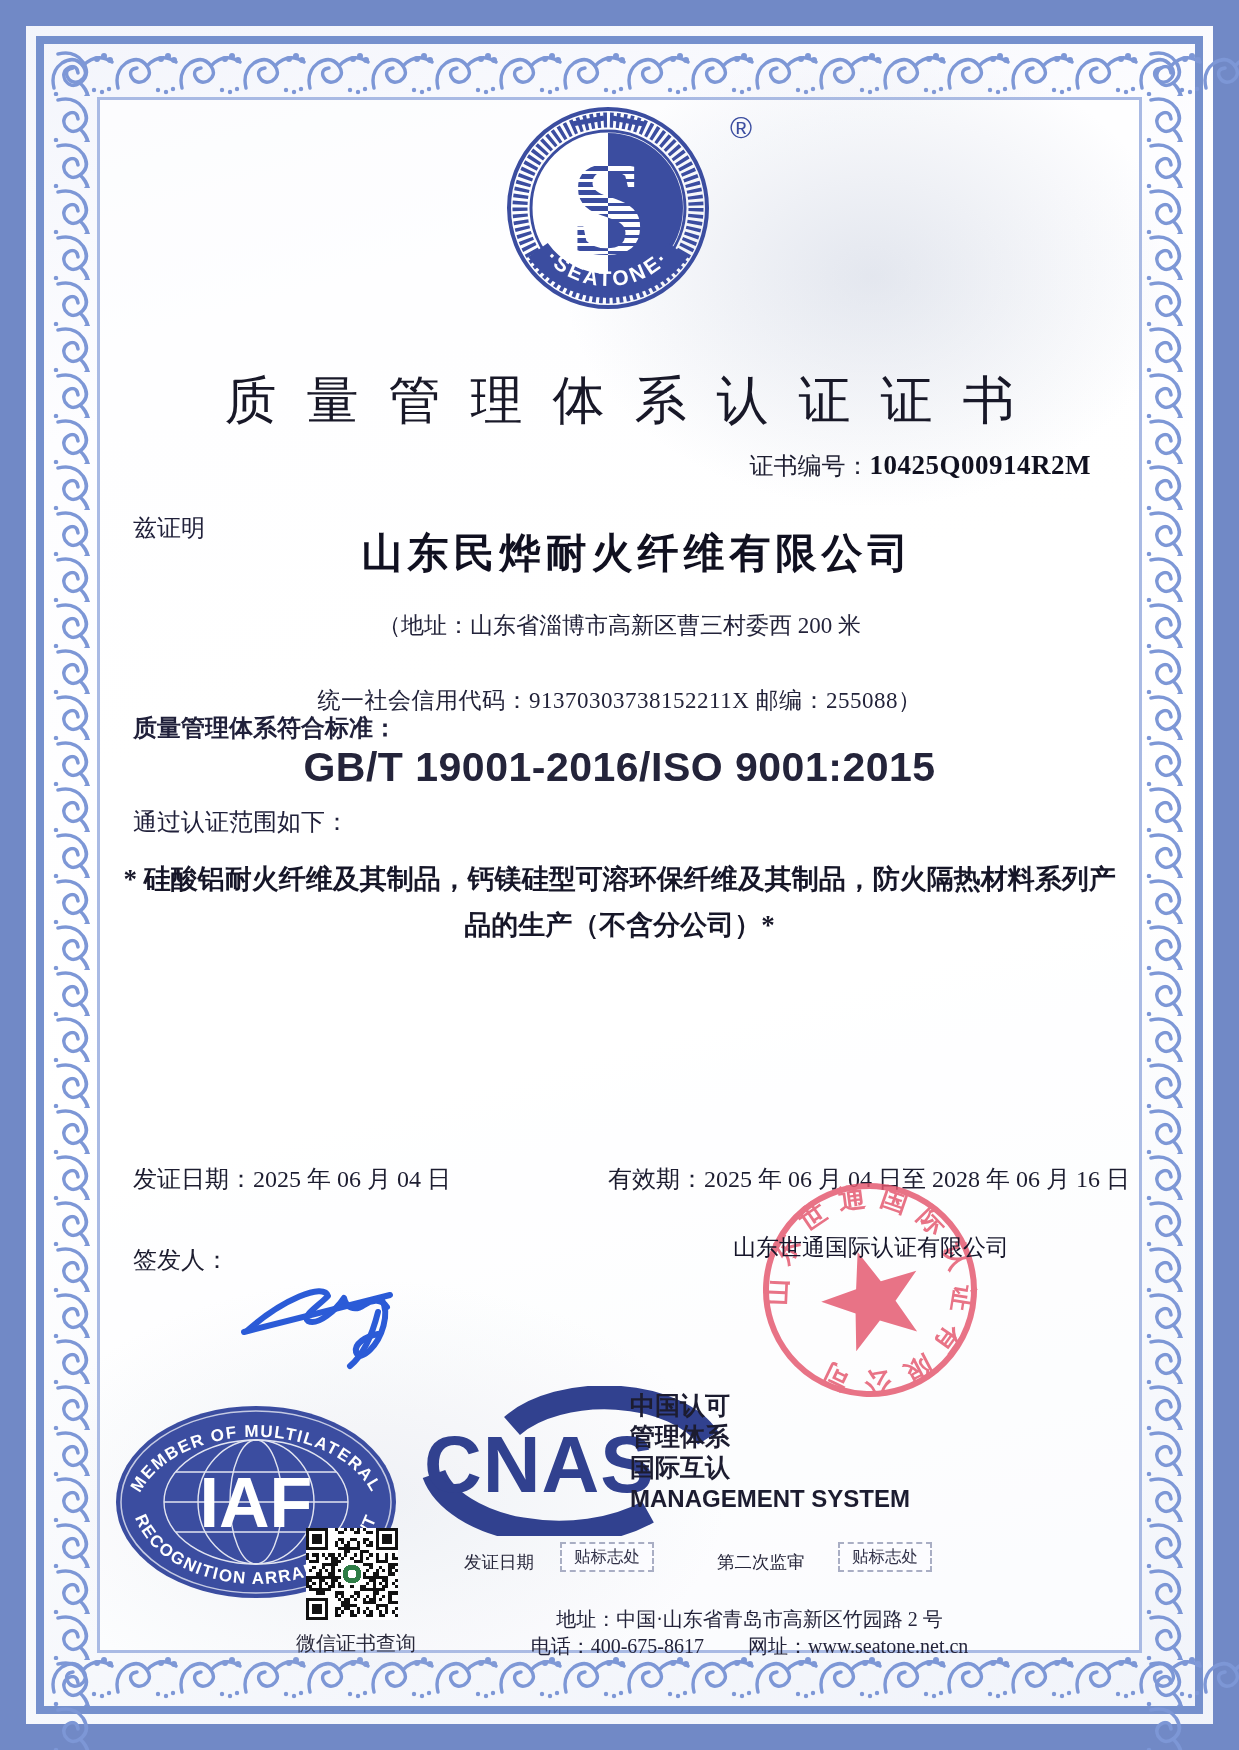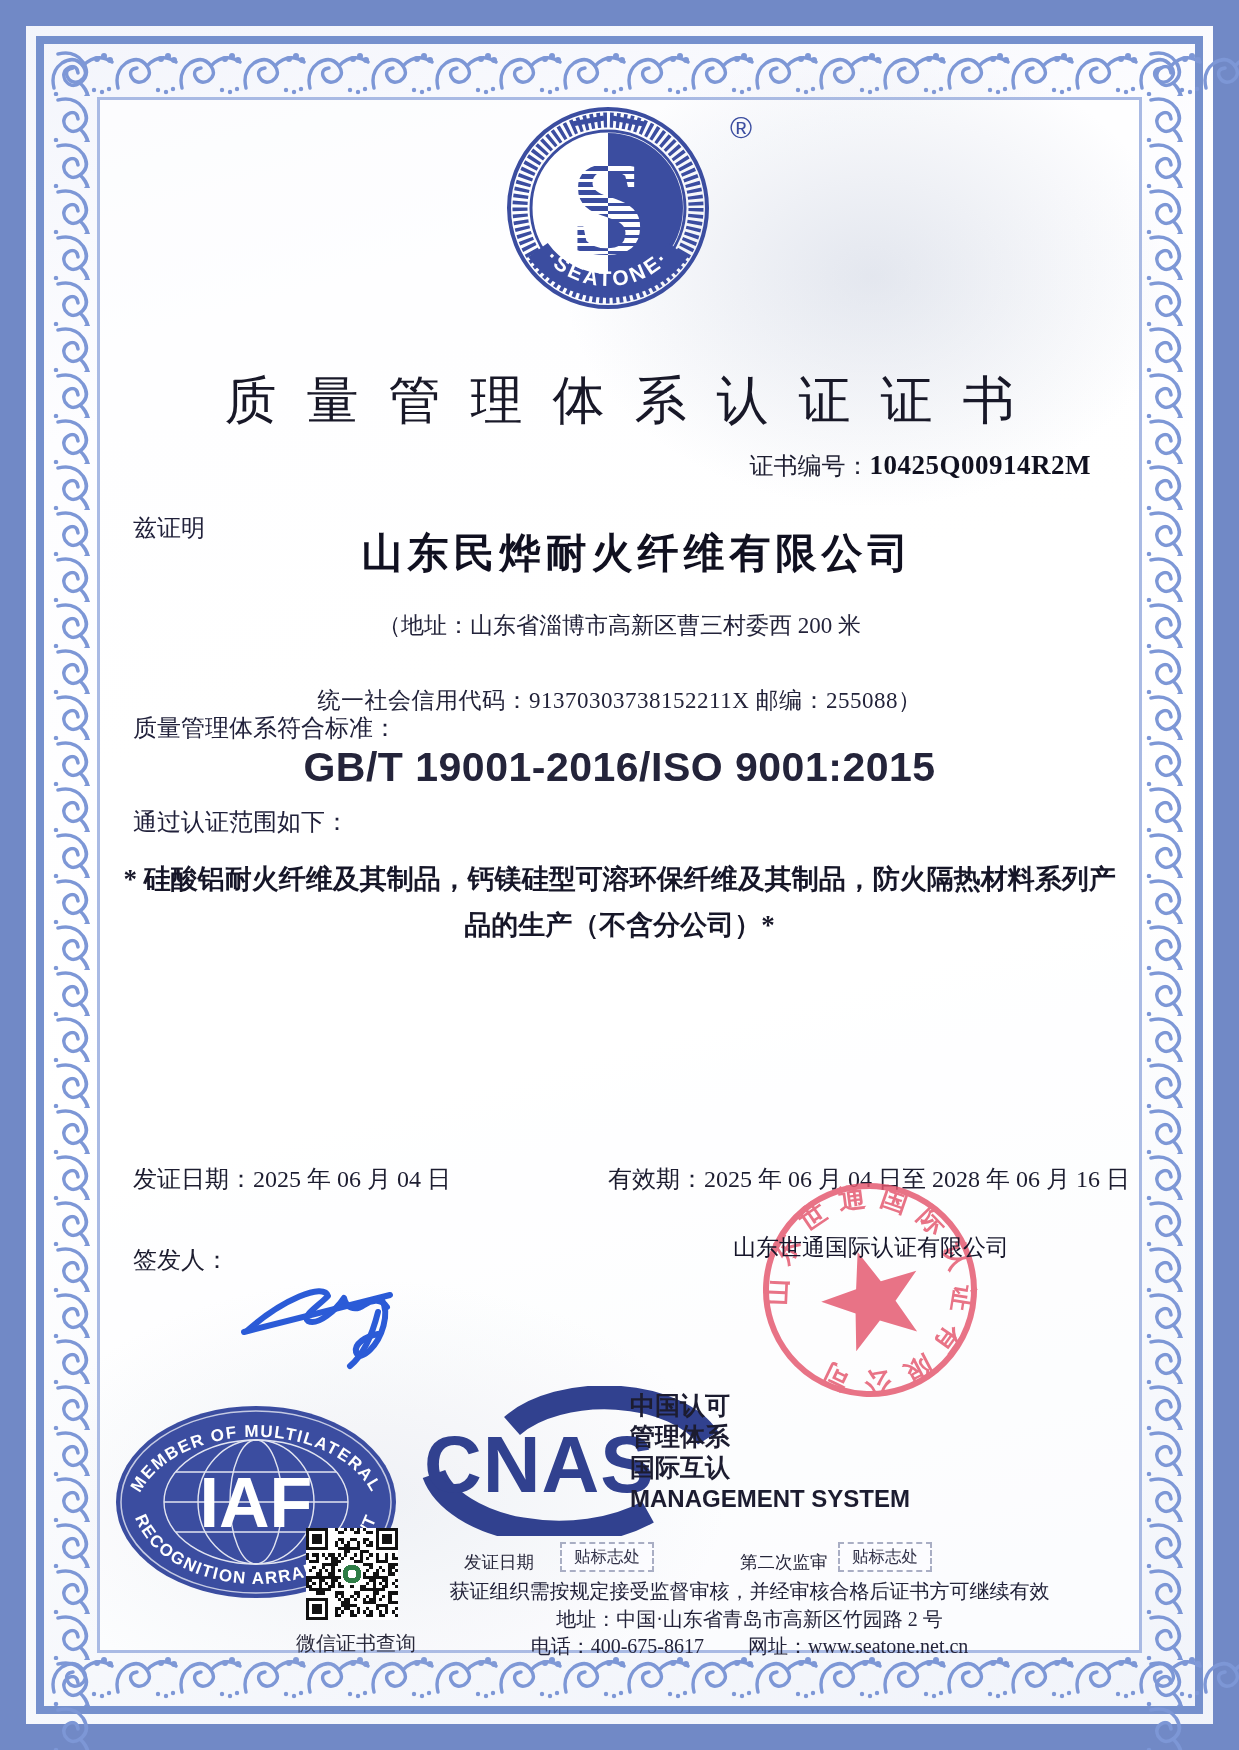--- a/index.html
+++ b/index.html
@@ -152,21 +152,21 @@
   <div class="title">质量管理体系认证证书</div>
   <div class="certno">
     <span>证书编号：</span><b>10425Q00914R2M</b>
   </div>
 
   <div class="label" style="left:133px;top:512px;">兹证明</div>
   <div class="company">山东民烨耐火纤维有限公司</div>
   <div class="addr">（地址：山东省淄博市高新区曹三村委西 200 米</div>
   <div class="credit">统一社会信用代码：91370303738152211X 邮编：255088）</div>
 
-  <div class="label" style="left:133px;top:712px;">质量管理体系符合标准：</div>
+  <div class="label" style="left:133px;top:712px;font-weight:bold;">质量管理体系符合标准：</div>
   <div class="standard">GB/T 19001-2016/ISO 9001:2015</div>
 
   <div class="label" style="left:133px;top:806px;">通过认证范围如下：</div>
   <div class="scope">* 硅酸铝耐火纤维及其制品，钙镁硅型可溶环保纤维及其制品，防火隔热材料系列产品的生产（不含分公司）*</div>
 
 
   <div class="issue">
     <span>发证日期：</span><span>2025 年 06 月 04 日</span>
   </div>
   <div class="valid">
@@ -539,22 +539,21 @@
     <g>
       <rect x="11" y="11" width="7" height="7" fill="#ffffff"></rect>
       <circle cx="14.5" cy="14.5" r="3" fill="#2e7d46"></circle>
       <circle cx="14.5" cy="14.5" r="1.4" fill="#ffffff"></circle>
     </g>
   </svg>
   <div class="qrcap">微信证书查询</div>
 
   <div class="audit" style="left:464px;">发证日期</div>
   <div class="stickbox" style="left:560px;">贴标志处</div>
-  <div class="audit" style="left:740px;font-family:Liberation Mono, monospace;">第二次监审</div>
+  <div class="audit" style="left:717px;font-family:Liberation Mono, monospace;">第二次监审</div>
   <div class="stickbox" style="left:838px;">贴标志处</div>
 
-  <div class="f-notice">获证组织需按规定接受监督审核，并经审核合格后证书方可继续有效</div>
   <div class="f-addr">地址：中国·山东省青岛市高新区竹园路 2 号</div>
   <div class="f-tel">
     <span>电话：</span><span>400-675-8617</span><span class="gap"></span><span>网址：</span><span>www.seatone.net.cn</span>
   </div>
 
 </div>
 
 </body></html>

